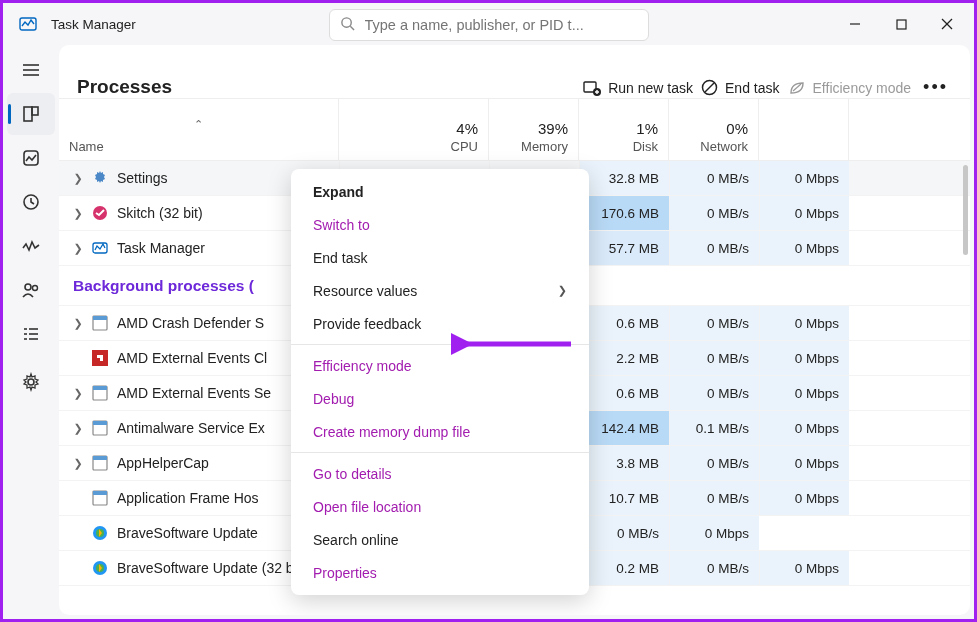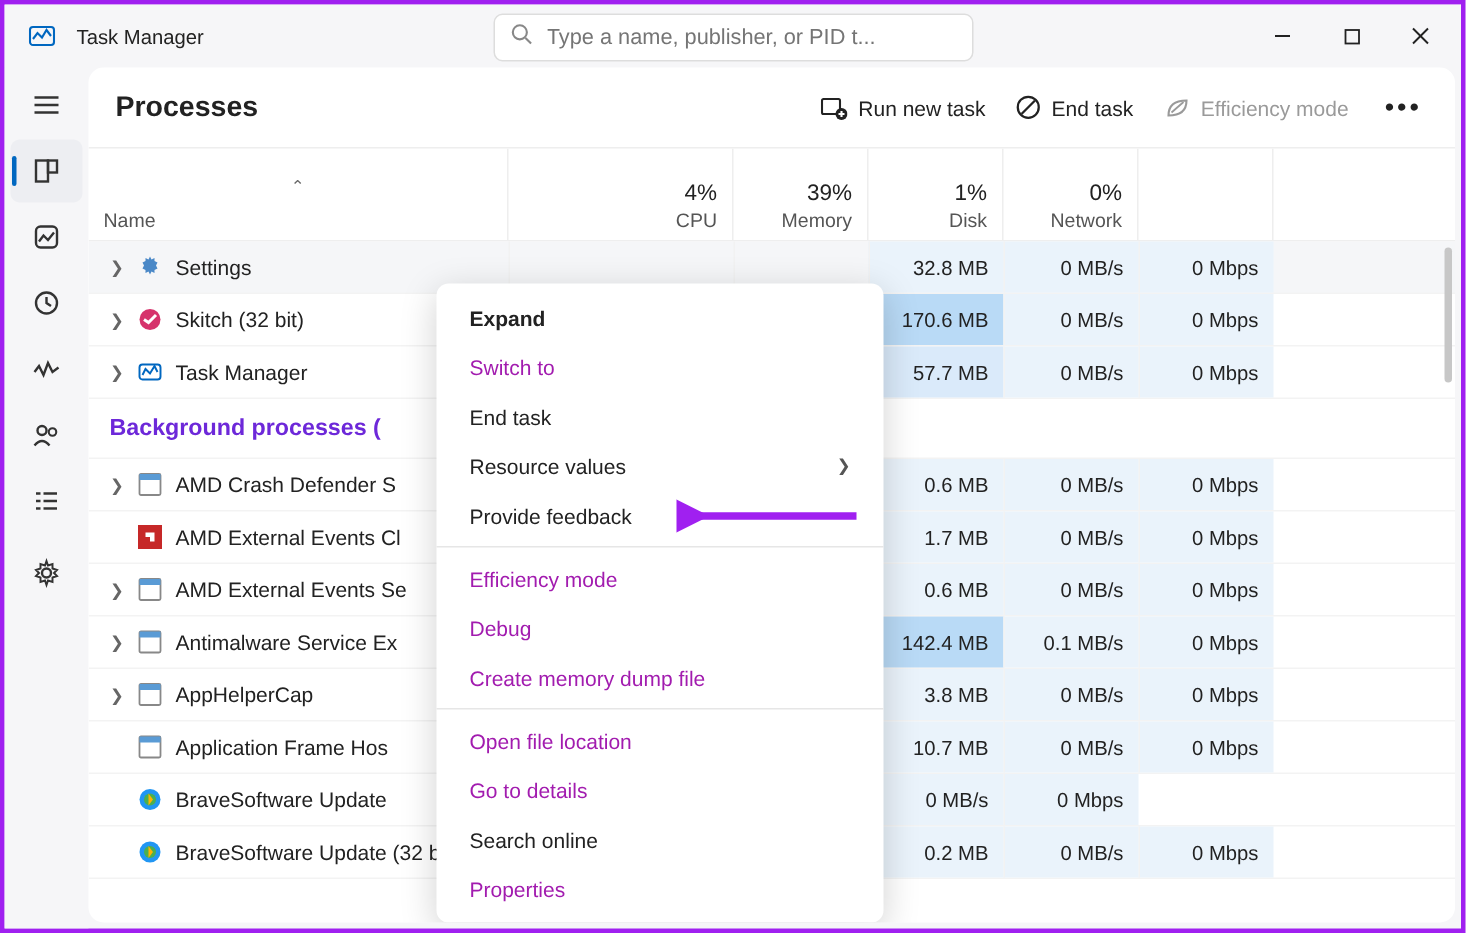--- a/index.html
+++ b/index.html
@@ -19,23 +19,23 @@
   
   .body { display:flex; height: calc(100% - 42px); }
   .sidebar { width:56px; background:#f6f6f8; display:flex; flex-direction:column; align-items:center; padding-top:4px; gap:2px;}
   .sidebar .nav { width:48px; height:42px; display:flex; align-items:center; justify-content:center; border-radius:6px; color:#444; position:relative;}
   .sidebar .nav.active { background:#edeef2;}
   .sidebar .nav.active::before { content:""; position:absolute; left:1px; top:11px; bottom:11px; width:3px; background:#0067c0; border-radius:2px;}
 
   .main { flex:1; background:#fff; border-radius:10px; margin:0 4px 4px 0; overflow:hidden; display:flex; flex-direction:column; position:relative;}
 
   
-  .toolbar { height:54px; display:flex; align-items:center; padding:0 18px; border-bottom:1px solid #eee;}
+  .toolbar { height:54px; display:flex; align-items:flex-end; padding:0 18px; border-bottom:1px solid #eee;}
   .toolbar .page-title { font-size:19px; font-weight:600; color:#222;}
-  .toolbar .actions { margin-left:auto; display:flex; align-items:center; gap:20px;}
+  .toolbar .actions { margin-left:auto; display:flex; align-items:center; gap:8px;}
   .toolbar .action { display:flex; align-items:center; gap:7px; font-size:14px; color:#222;}
   .toolbar .action.disabled { color:#9a9a9a;}
   .toolbar .more { font-size:18px; letter-spacing:2px; color:#222; padding:0 4px;}
 
   
   .grid { flex:1; overflow:hidden; position:relative;}
   .cols { display:grid; grid-template-columns: 280px 150px 90px 90px 90px 90px 1fr; }
   .header-row { height:62px; border-bottom:1px solid #eee;}
   .header-row .hcell { border-right:1px solid #eee; padding:6px 10px; display:flex; flex-direction:column; justify-content:flex-end; font-size:13px; color:#555;}
   .header-row .hcell.right { align-items:flex-end;}
@@ -305,21 +305,21 @@
             <span class="picon">
               <svg width="16" height="16">
                 <rect width="16" height="16" fill="#c62828"></rect>
                 <path d="M5,5 h6 v6 h-3 v-3 h-3 z" fill="#fff"></path>
               </svg>
             </span>
             <span>AMD External Events Cl</span>
           </div>
           <div class="cell stat"></div>
           <div class="cell right stat "></div>
-          <div class="cell right stat blue1">1.7 MB</div>
+          <div class="cell right stat blue1">2.2 MB</div>
           <div class="cell right stat blue1">0 MB/s</div>
           <div class="cell right stat blue1">0 Mbps</div>
           <div class="cell"></div>
         </div>
         <div class="cols row">
           <div class="cell">
             <span class="expander">❯</span>
             <span class="picon">
               <svg width="16" height="16">
                 <rect x="1" y="1" width="14" height="14" rx="1" fill="none" stroke="#888" stroke-width="1.2"></rect>
@@ -421,21 +421,21 @@
           </div>
           <div class="cell stat"></div>
           <div class="cell right stat blue1">0%</div>
           <div class="cell right stat blue1">0.2 MB</div>
           <div class="cell right stat blue1">0 MB/s</div>
           <div class="cell right stat blue1">0 Mbps</div>
           <div class="cell"></div>
         </div>
       </div>
 
-    <div class="ctx" id="ctx" style="left:232px; top:144px;">
+    <div class="ctx" id="ctx" style="left:232px; top:124px;">
         <div class="mi bold">
           <span>Expand</span>
         </div>
         <div class="mi disabled">
           <span>Switch to</span>
         </div>
         <div class="mi">
           <span>End task</span>
         </div>
         <div class="mi">
@@ -450,24 +450,24 @@
           <span>Efficiency mode</span>
         </div>
         <div class="mi disabled">
           <span>Debug</span>
         </div>
         <div class="mi disabled">
           <span>Create memory dump file</span>
         </div>
         <div class="sep"></div>
         <div class="mi disabled">
+          <span>Go to details</span>
+        </div>
+        <div class="mi disabled">
           <span>Open file location</span>
-        </div>
-        <div class="mi disabled">
-          <span>Go to details</span>
         </div>
         <div class="mi">
           <span>Search online</span>
         </div>
         <div class="mi disabled">
           <span>Properties</span>
         </div>
       </div>
 
     <svg class="arrow-annot" style="left:392px; top:284px;" width="130" height="30">

